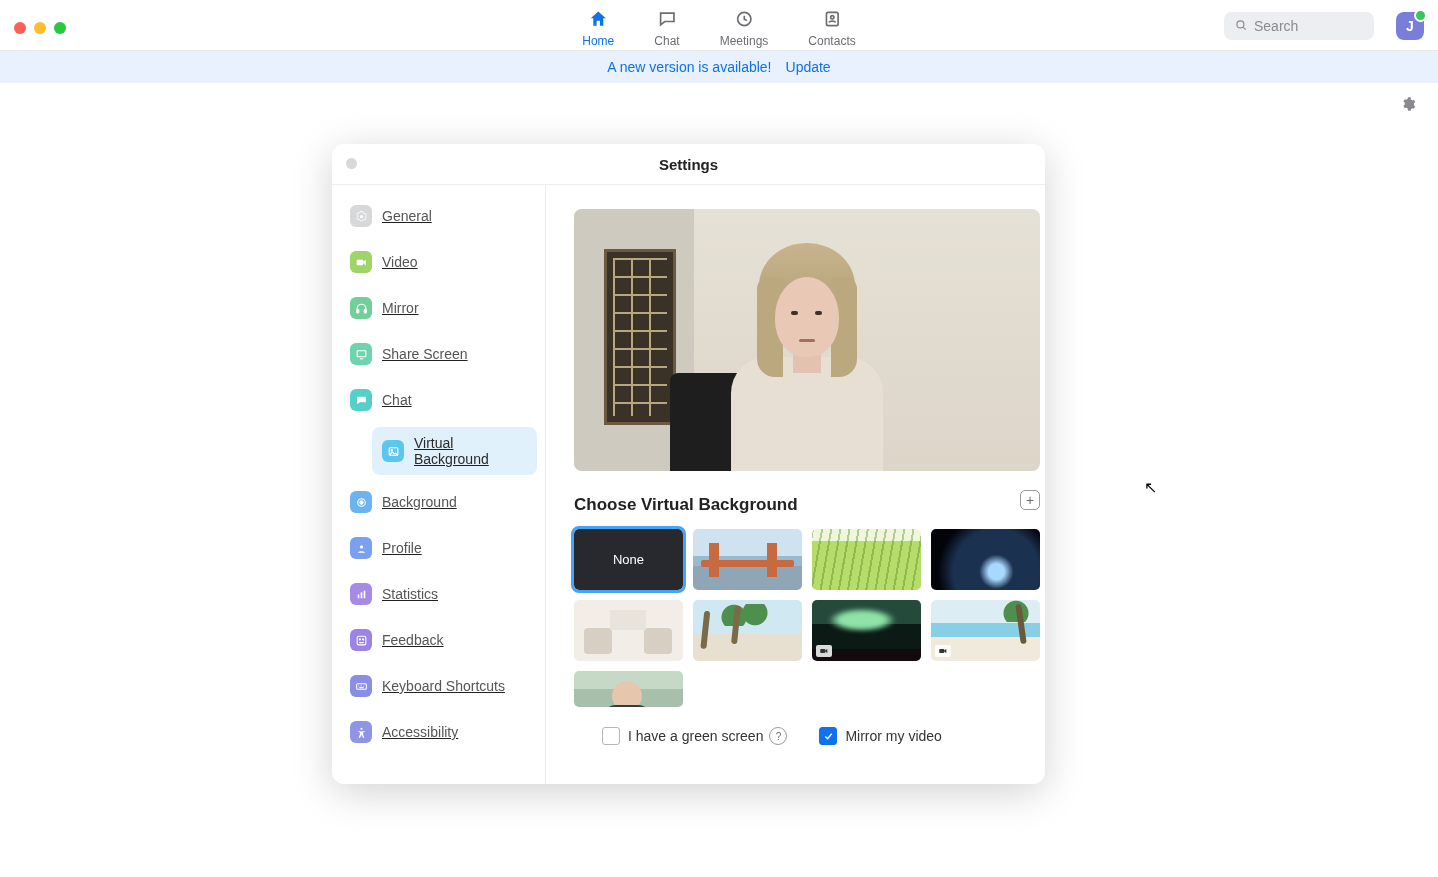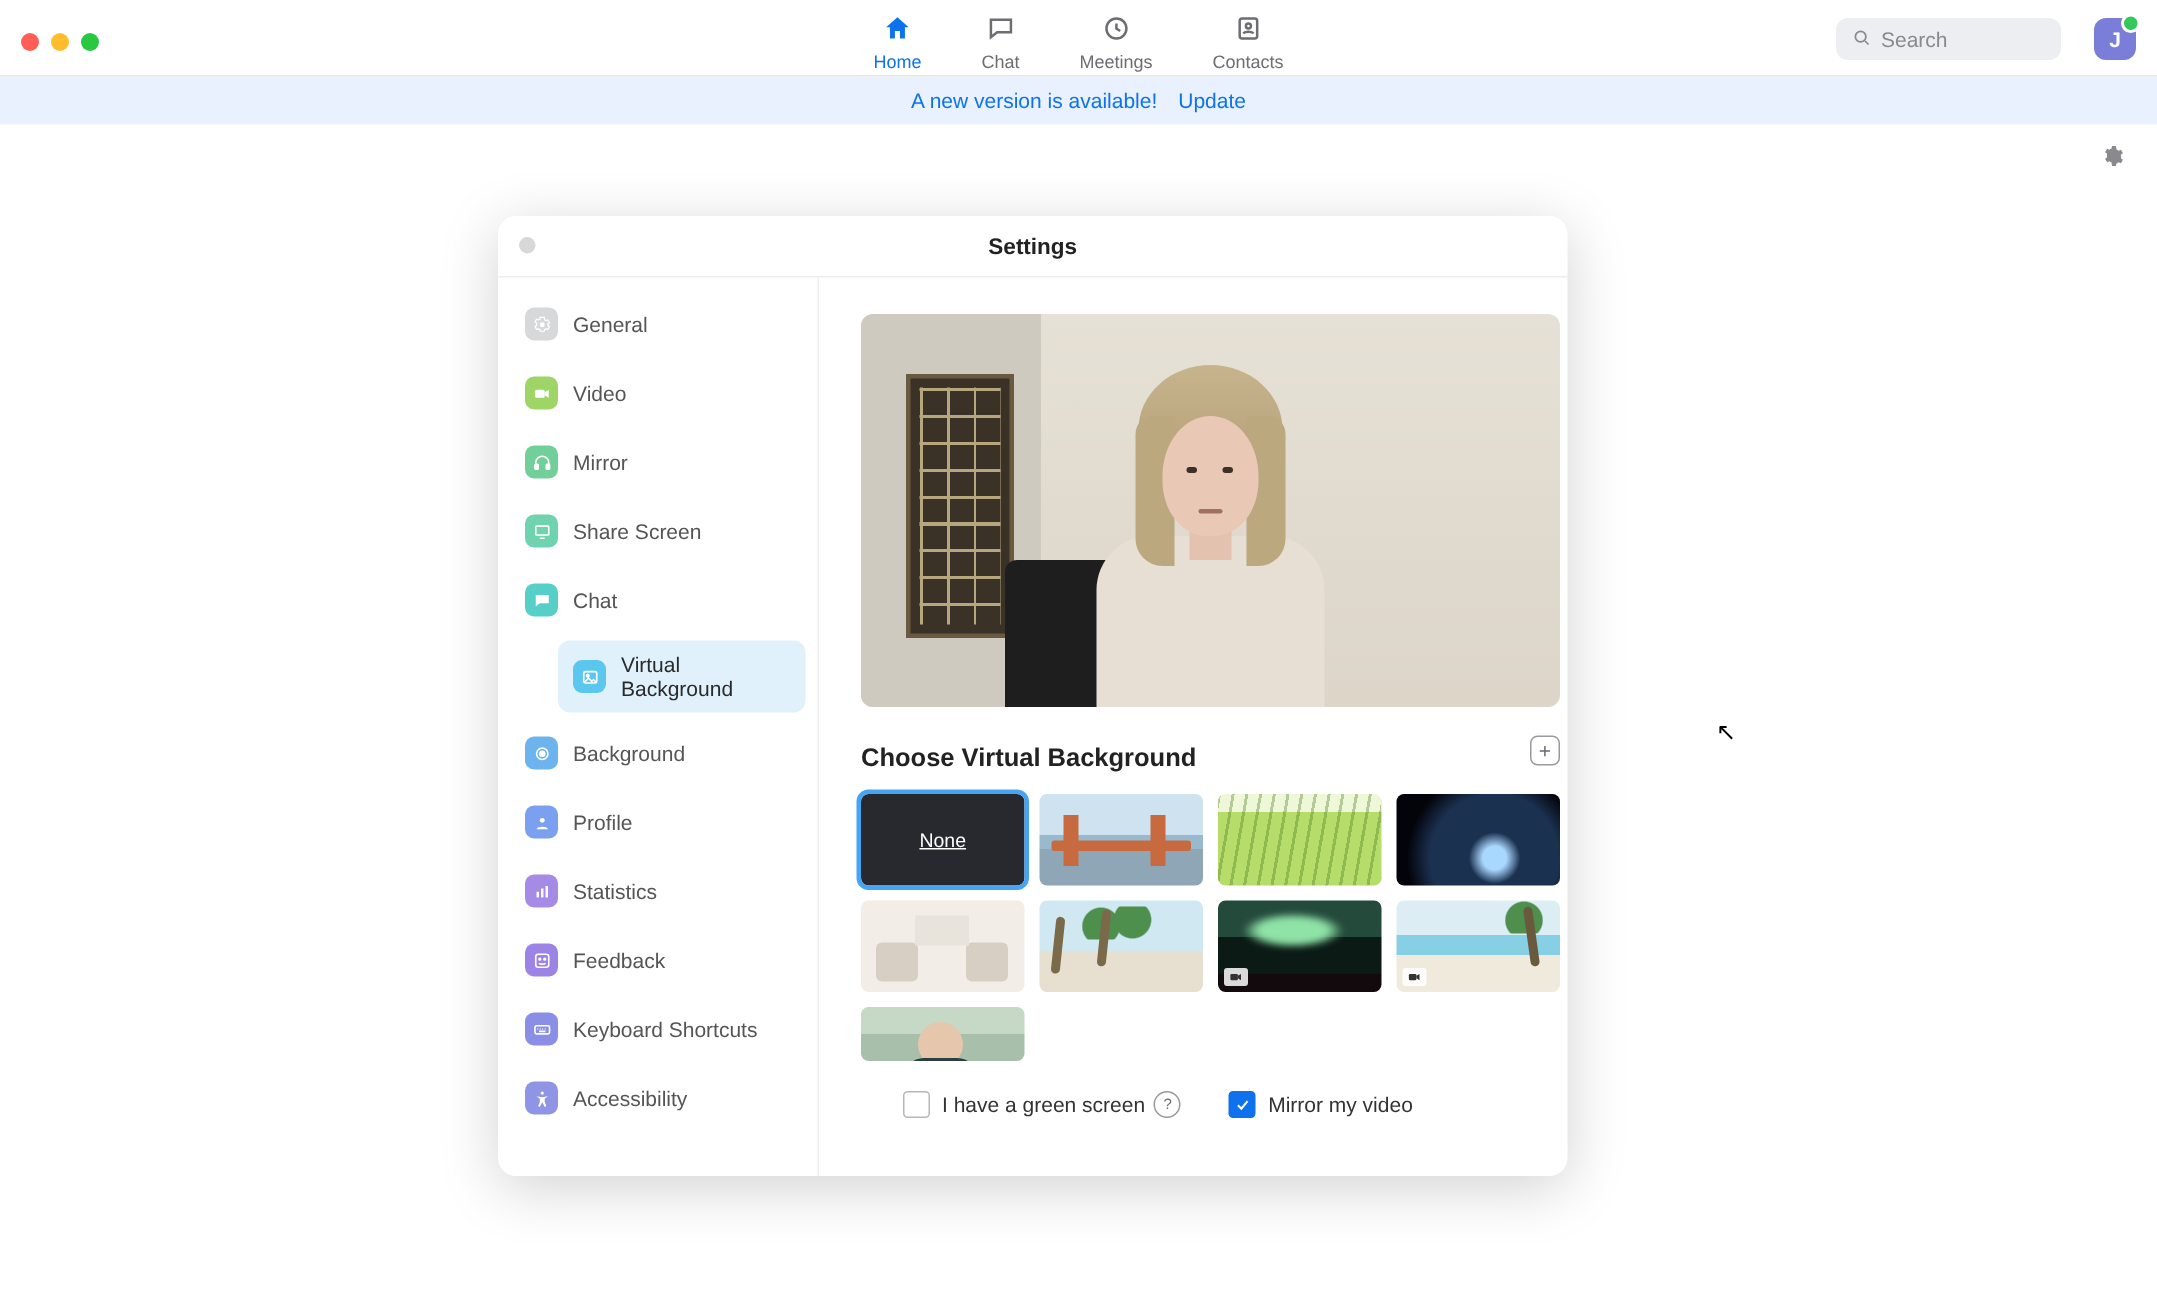--- a/index.html
+++ b/index.html
@@ -18,21 +18,21 @@
   .avatar::after{content:"";position:absolute;right:-3px;top:-3px;width:9px;height:9px;border-radius:50%;background:#34c759;border:2px solid #fff;}
   .banner{height:32px;background:#e8f1fd;display:flex;align-items:center;justify-content:center;gap:14px;font-size:14px;color:#0e72ed;}
   .banner .update{font-weight:400;cursor:pointer;}
   .gear-outer{position:absolute;right:22px;top:96px;color:#8a8a8e;cursor:pointer;}
   .gear-outer svg{width:16px;height:16px;}
 
   .settings-window{position:absolute;left:332px;top:144px;width:713px;height:640px;background:#fff;border-radius:12px;box-shadow:0 8px 40px rgba(0,0,0,.18);overflow:hidden;display:flex;flex-direction:column;}
   .settings-header{height:40px;display:flex;align-items:center;justify-content:center;font-weight:600;font-size:15px;border-bottom:1px solid #eee;position:relative;}
   .dot-gray{position:absolute;left:14px;top:14px;width:11px;height:11px;border-radius:50%;background:#d8d8d8;}
   .settings-body{flex:1;display:flex;min-height:0;}
-  .sidebar{width:214px;border-right:1px solid #eee;padding:12px 8px;box-sizing:border-box;overflow:auto;}
+  .sidebar{width:214px;border-right:1px solid #eee;padding:12px 8px;box-sizing:border-box;overflow:auto;text-decoration:underline;}
   .sb-item{display:flex;align-items:center;gap:10px;padding:8px 10px;border-radius:8px;color:#555;font-size:14px;cursor:pointer;margin-bottom:8px;}
   .sb-item.active{background:#e1f1fb;color:#2a2a2a;margin-left:32px;}
   .sb-icon{width:22px;height:22px;border-radius:6px;display:flex;align-items:center;justify-content:center;color:#fff;flex-shrink:0;}
   .sb-icon svg{width:13px;height:13px;}
 
   .content{flex:1;padding:24px 28px 16px 28px;overflow:auto;box-sizing:border-box;}
   .preview{width:466px;height:262px;border-radius:8px;overflow:hidden;background:linear-gradient(180deg,#e6e1d6 0%,#dcd5c8 100%);position:relative;}
   .preview .wall-left{position:absolute;left:0;top:0;width:120px;height:100%;background:#cfcabf;}
   .preview .door{position:absolute;left:30px;top:40px;width:66px;height:170px;background:#3a3226;border:3px solid #6a5b40;}
   .preview .grid{position:absolute;inset:6px;background:repeating-linear-gradient(#b6a77f 0 2px,transparent 2px 18px),repeating-linear-gradient(90deg,#b6a77f 0 2px,transparent 2px 18px);}
@@ -48,21 +48,21 @@
   .person .hair-side.r{left:144px;border-radius:0 12px 18px 0;}
   .person .body{position:absolute;left:44px;top:120px;width:152px;height:140px;background:#e7dfd3;border-radius:36px 36px 0 0;}
   .person .neck{position:absolute;left:106px;top:114px;width:28px;height:22px;background:#e4c2b0;}
   .preview .chair{position:absolute;left:96px;bottom:0;width:112px;height:98px;background:#1e1e1f;border-radius:8px 8px 0 0;}
 
   .section-title{margin:24px 0 14px 0;font-size:17px;font-weight:600;}
   .bg-header-row{display:flex;align-items:center;justify-content:space-between;width:466px;}
   .plus-btn{width:18px;height:18px;border:1.5px solid #9a9a9e;border-radius:5px;display:flex;align-items:center;justify-content:center;color:#6d6d72;font-size:14px;line-height:1;cursor:pointer;}
   .thumbs{display:flex;flex-wrap:wrap;gap:10px;width:476px;}
   .thumb{width:109px;height:61px;border-radius:5px;overflow:hidden;position:relative;cursor:pointer;background:#ddd;}
-  .thumb.none{background:#28292e;color:#fff;display:flex;align-items:center;justify-content:center;font-size:13px;text-decoration:underline;}
+  .thumb.none{background:#28292e;color:#fff;display:flex;align-items:center;justify-content:center;font-size:13px;}
   .thumb.selected{outline:3px solid #46a4f5;outline-offset:0;}
   .thumb .vid-badge{position:absolute;left:4px;bottom:4px;width:16px;height:12px;background:rgba(255,255,255,.85);border-radius:2px;display:flex;align-items:center;justify-content:center;}
   .thumb .vid-badge svg{width:10px;height:10px;color:#333;} 
   .thumb.partial{height:36px;}
 
   
   .bg-bridge{background:linear-gradient(180deg,#cfe2ef 0 45%,#99b9cf 45% 60%,#8fa6b6 60% 100%);position:relative;}
   .bg-bridge::before{content:"";position:absolute;left:8px;right:8px;top:50%;height:7px;background:#c76a3f;border-radius:2px;}
   .bg-bridge::after{content:"";position:absolute;left:16px;top:14px;width:10px;height:34px;background:#c76a3f;box-shadow:58px 0 #c76a3f;}
   .bg-grass{background:linear-gradient(180deg,#eef7d7 0 20%,#b6dd6a 20% 100%);}

